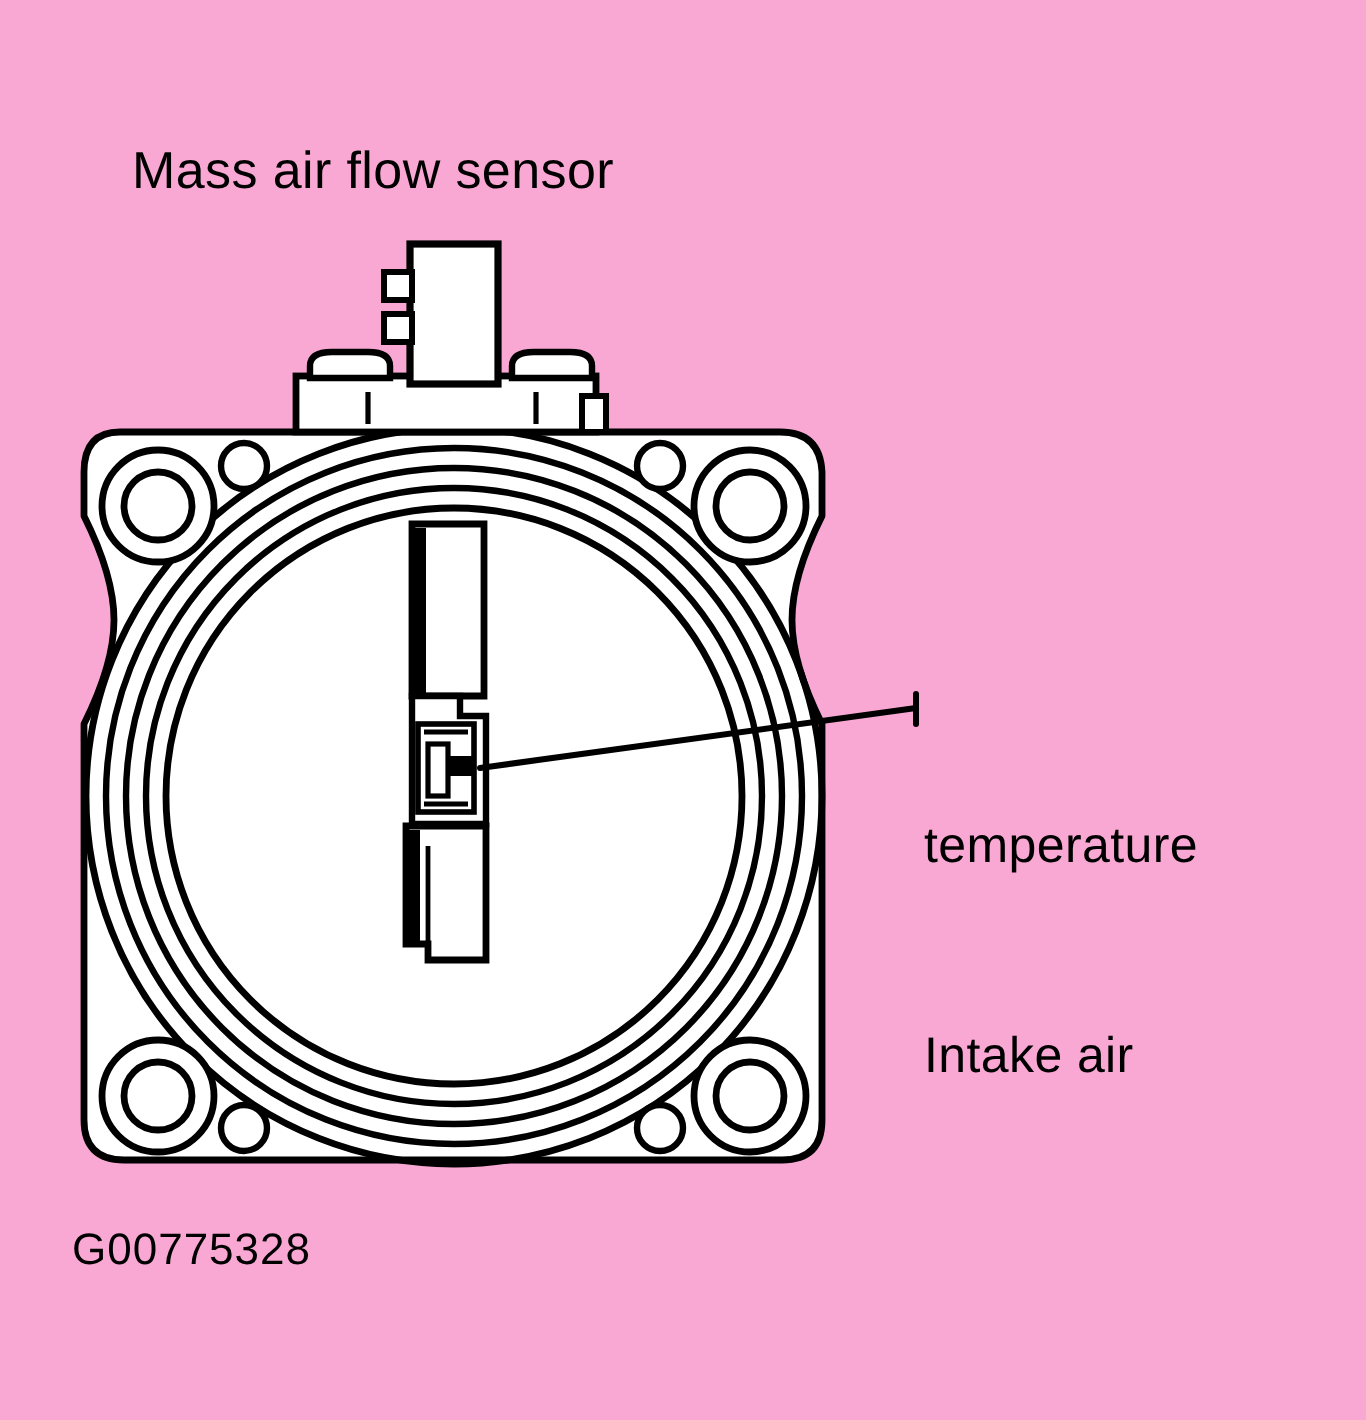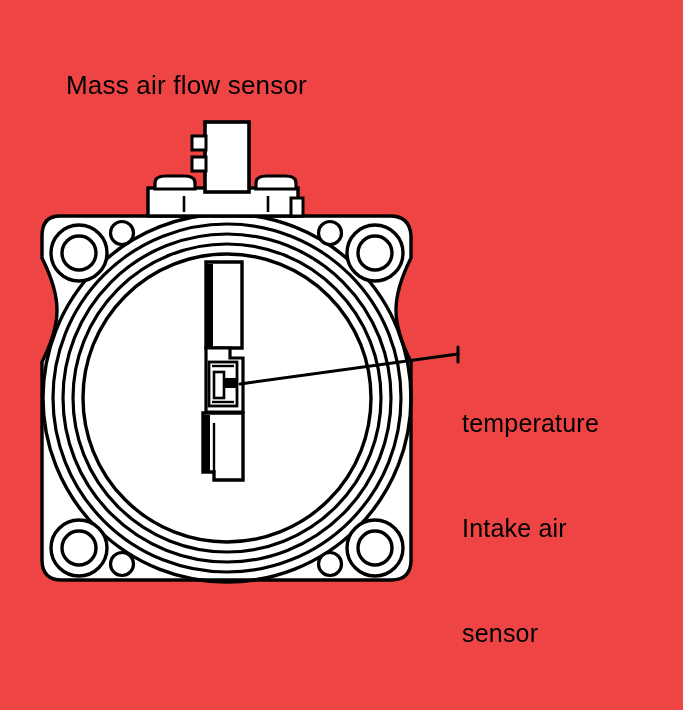--- a/index.html
+++ b/index.html
@@ -9,21 +9,21 @@
     background: #ffffff;
   }
   body {
     font-family: "Liberation Sans", sans-serif;
     color: #000000;
   }
   #figure-root {
     position: relative;
     width: 683px;
     height: 710px;
-    background: #ef4444;
+    background: #f9a8d4;
     overflow: hidden;
   }
   #diagram-svg {
     position: absolute;
     top: 0;
     left: 0;
     width: 683px;
     height: 710px;
     display: block;
   }
@@ -149,17 +149,17 @@
       <line x1="458" y1="347" x2="458" y2="362" stroke="#000000" stroke-width="3" stroke-linecap="round"></line>
     </g>
 
   </svg>
 
   <div class="label-text" id="title-label">Mass air flow sensor</div>
 
   <div class="label-text" id="callout-label">
     <div>temperature</div>
     <div>Intake air</div>
-    <div>sensor</div>
   </div>
 
+  <div class="label-text" id="figure-id">G00775328</div>
 
 </div>
 
 </body></html>

